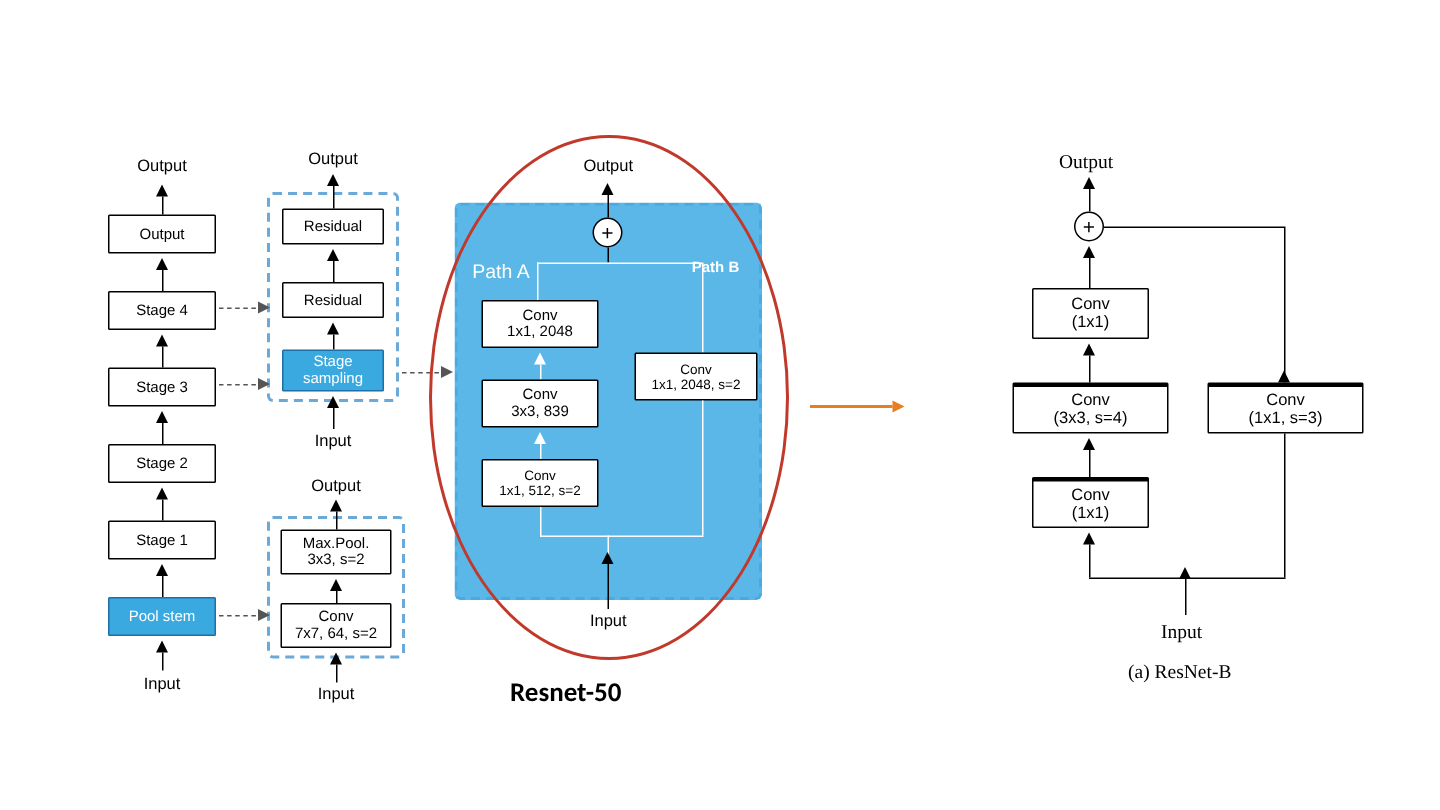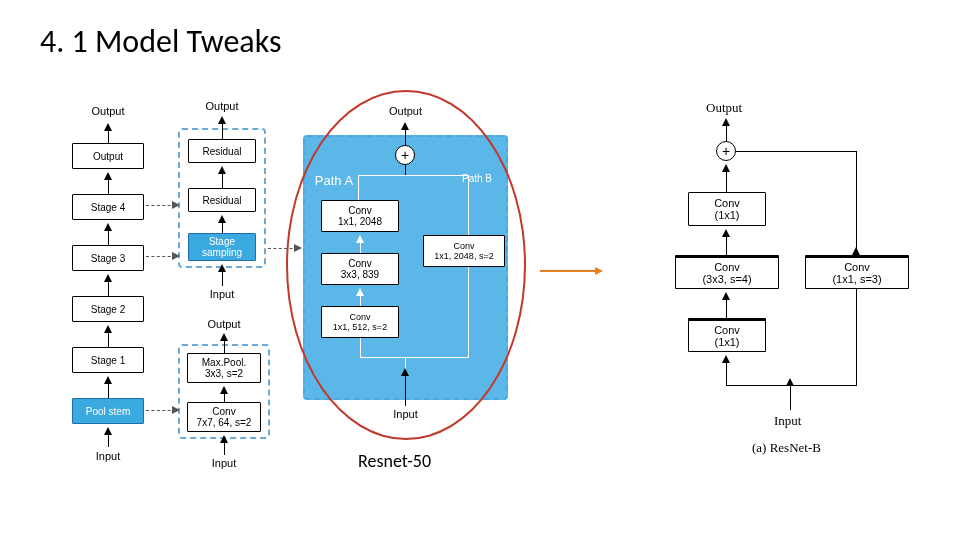--- a/index.html
+++ b/index.html
@@ -22,21 +22,20 @@
   .orange-arrow:after { content: ""; position: absolute; right: -8px; top: -3px; width: 0; height: 0; border-top: 4px solid transparent; border-bottom: 4px solid transparent; border-left: 8px solid #e67e22; }
   .caption { position: absolute; font-size: 18px; font-family: "Calibri", Arial, sans-serif; }
   .serif { font-family: "Times New Roman", serif; font-size: 13px; }
   .wline { position: absolute; height: 1px; background: #fff; }
 </style>
 </head>
 <body>
 
 <div class="slide">
 
-  <div class="title">4. 1 Model Tweaks</div>
 
   <div class="col" style="left:72px; top:105px; width:72px;">
     <div class="lbl" style="position:absolute; top:0; left:0; right:0;">Output</div>
     <div class="arrow-up" style="top:18px; left:32px;"></div>
     <div class="stem" style="top:26px; left:36px; height:12px;"></div>
 
     <div class="box" style="position:absolute; top:38px; width:72px; height:26px;">
         <span>Output</span>
       </div>
     <div class="arrow-up" style="top:67px; left:32px;"></div>
@@ -135,21 +134,21 @@
 
   <div class="dashed blue" style="left:303px; top:135px; width:205px; height:265px;"></div>
   <div class="col" style="left:303px; top:105px; width:205px;">
     <div class="lbl" style="position:absolute; top:0; left:0; right:0;">Output</div>
     <div class="arrow-up" style="top:17px; left:98px;"></div>
     <div class="stem" style="top:25px; left:102px; height:15px;"></div>
 
     <div class="circle-plus" style="position:absolute; top:40px; left:92px;">+</div>
 
     <div class="lbl" style="position:absolute; top:68px; left:6px; width:50px; color:#fff; font-size:13px;">Path A</div>
-    <div class="lbl" style="position:absolute; top:68px; right:6px; width:50px; color:#fff; font-size:10px;">Path B</div>
+    <div class="lbl" style="position:absolute; top:68px; right:6px; width:50px; color:#fff; font-size:10px;font-weight:bold;">Path B</div>
 
     <div class="stem" style="top:60px; left:102px; height:10px;"></div>
     <div class="wline" style="top:70px; left:55px; width:110px;"></div>
     <div class="stem" style="top:70px; left:55px; height:25px; background:#fff;"></div>
     <div class="stem" style="top:70px; left:165px; height:60px; background:#fff;"></div>
 
     <div class="box" style="position:absolute; top:95px; left:18px; width:78px; height:32px;">
       <div>Conv</div>
       <div>1x1, 2048</div>
     </div>
@@ -183,21 +182,21 @@
     <div class="lbl" style="position:absolute; top:303px; left:0; right:0;">Input</div>
   </div>
 
   <div class="dashed-line" style="left:268px; top:248px; width:30px;"></div>
   <div class="dashed-arrow-r" style="left:294px; top:244px;"></div>
 
   <div class="red-circle" style="left:286px; top:90px; width:240px; height:350px;"></div>
 
   <div class="orange-arrow" style="left:540px; top:270px; width:55px;"></div>
 
-  <div class="caption" style="left:358px; top:450px;">Resnet-50</div>
+  <div class="caption" style="left:340px; top:450px;font-weight:bold;">Resnet-50</div>
 
   <div class="col" style="left:640px; top:100px; width:280px;">
     <div class="lbl serif" style="position:absolute; top:0; left:66px;">Output</div>
     <div class="arrow-up" style="top:18px; left:82px;"></div>
     <div class="stem" style="top:26px; left:86px; height:15px;"></div>
 
     <div class="circle-plus" style="position:absolute; top:41px; left:76px;">+</div>
 
     <div class="arrow-up" style="top:64px; left:82px;"></div>
     <div class="stem" style="top:72px; left:86px; height:20px;"></div>

